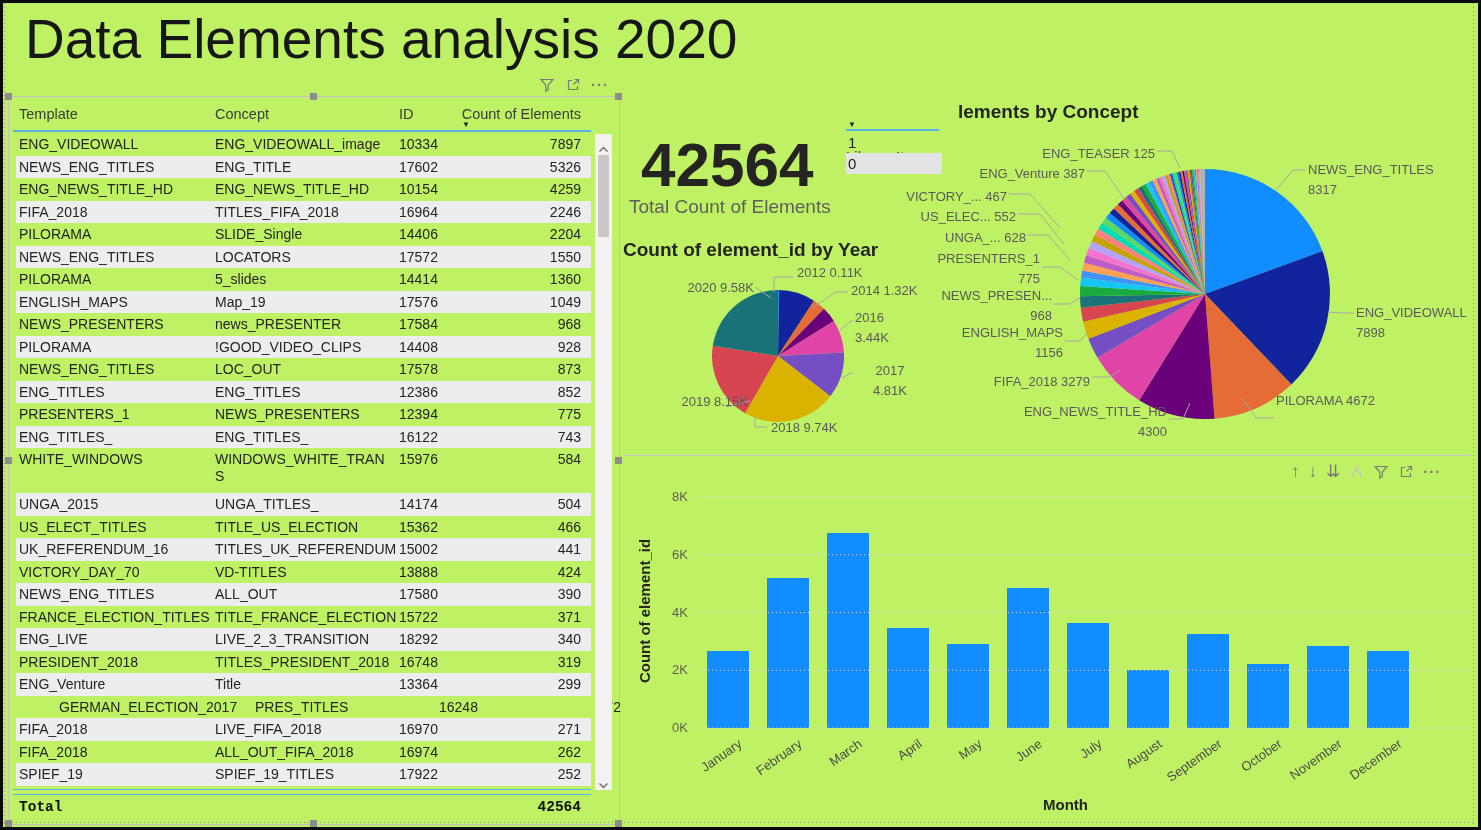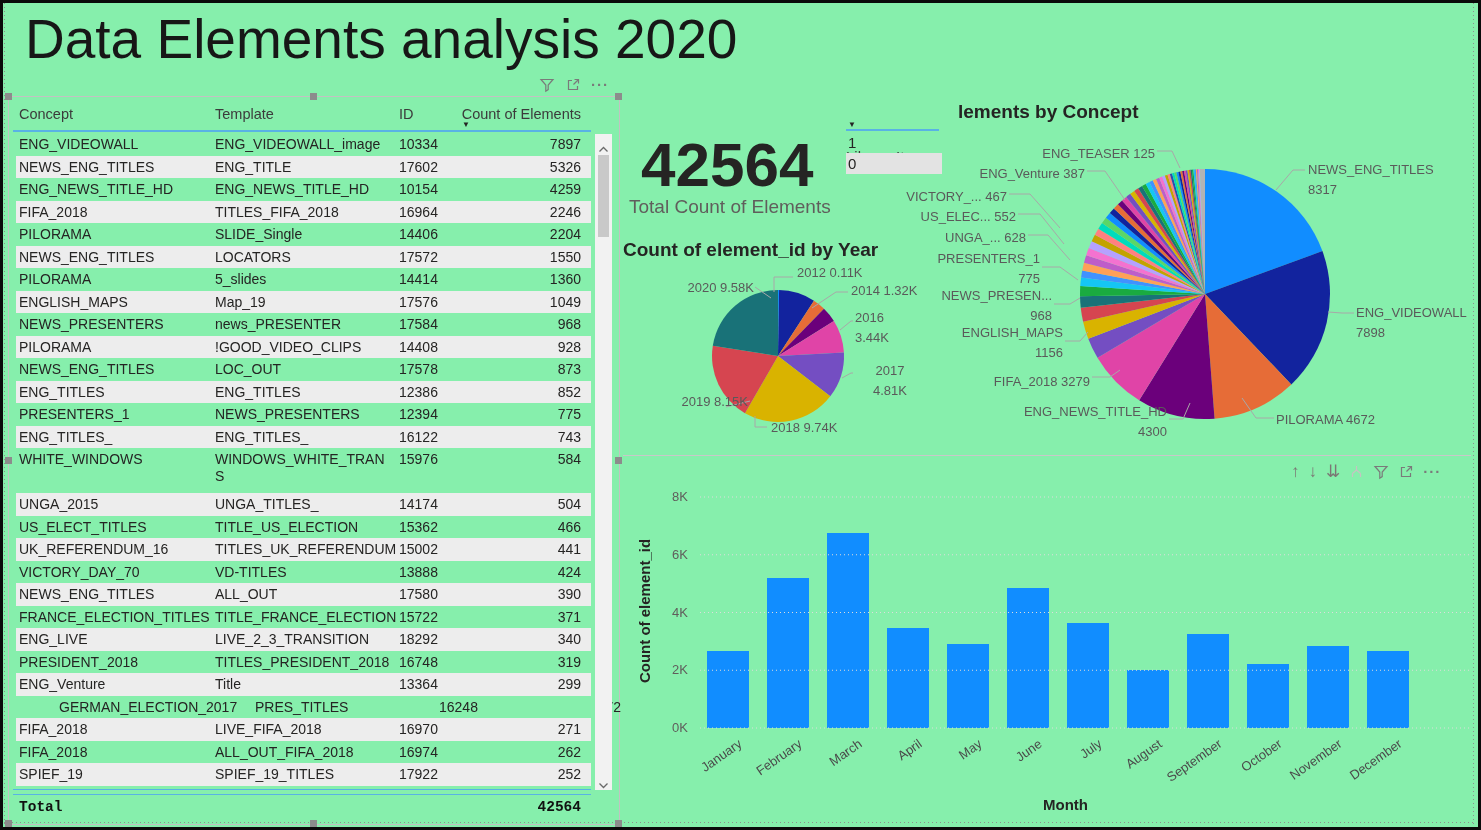--- a/index.html
+++ b/index.html
@@ -1,16 +1,16 @@
 <!DOCTYPE html>
 <html><head>
 <meta charset="utf-8">
 <style>
   html,body{margin:0;padding:0;background:#fff;font-family:"Liberation Sans",sans-serif;}
-  .canvas{position:relative;width:1475px;height:824px;border:3px solid #0a0a0a;background:#86efac;overflow:hidden;}
+  .canvas{position:relative;width:1475px;height:824px;border:3px solid #0a0a0a;background:#bef264;overflow:hidden;}
   .abs{position:absolute;}
   
   .vdots{width:1px;background-image:repeating-linear-gradient(to bottom,#8f8f8f 0 1px,transparent 1px 4px);}
   .hdots{height:1px;background-image:repeating-linear-gradient(to right,#8f8f8f 0 1px,transparent 1px 4px);}
   
   .page-title{left:22px;top:4px;font-size:55px;font-weight:300;color:#171717;letter-spacing:0px;white-space:nowrap;}
   
   .vtoolbar{display:flex;align-items:center;gap:10px;color:#7a7a7a;}
   .vtoolbar svg{display:block;}
   .dots3{font-size:15px;letter-spacing:1px;color:#7a7a7a;font-weight:700;line-height:10px;}
@@ -82,22 +82,22 @@
   <div class="abs handle" style="left:2px;top:90px;"></div>
   <div class="abs handle" style="left:307px;top:90px;"></div>
   <div class="abs handle" style="left:612px;top:90px;"></div>
   <div class="abs handle" style="left:2px;top:454px;"></div>
   <div class="abs handle" style="left:612px;top:454px;"></div>
   <div class="abs handle" style="left:2px;top:817px;"></div>
   <div class="abs handle" style="left:307px;top:817px;"></div>
   <div class="abs handle" style="left:612px;top:817px;"></div>
 
   <div class="abs tbl-head" id="tbl-head">
+      <div class="hc">Template</div>
       <div class="hc">Concept</div>
-      <div class="hc">Template</div>
       <div class="hc">ID</div>
       <div class="hc num">Count of Elements<div class="sort-arrow" style="text-align: left; padding-left: 2px;">▼</div></div>
     </div>
   <div class="abs head-underline" style="left:10px;top:127px;width:578px;"></div>
   <div class="abs" id="tbl-body" style="left:13px;top:130px;">
       <div class="trow" style="height: 22.5px;">
         <div class="c">ENG_VIDEOWALL</div>
         <div class="c">ENG_VIDEOWALL_image</div>
         <div class="c">10334</div>
         <div class="c num">7897</div>
@@ -465,21 +465,21 @@
   <div class="abs" id="labels-layer">
       <div class="plabel" style="left: 794px; top: 260px; width: 120px; text-align: left;">2012 0.11K</div>
       <div class="plabel" style="left: 848px; top: 278px; width: 120px; text-align: left;">2014 1.32K</div>
       <div class="plabel" style="left: 852px; top: 305px; width: 70px; text-align: left;">2016<br>3.44K</div>
       <div class="plabel" style="left: 852px; top: 358px; width: 70px; text-align: center;">2017<br>4.81K</div>
       <div class="plabel" style="left: 768px; top: 415px; width: 120px; text-align: left;">2018 9.74K</div>
       <div class="plabel" style="left: 627px; top: 389px; width: 118px; text-align: right;">2019 8.15K</div>
       <div class="plabel" style="left: 633px; top: 275px; width: 118px; text-align: right;">2020 9.58K</div>
       <div class="plabel" style="left: 1305px; top: 157px; width: 160px; text-align: left;">NEWS_ENG_TITLES<br>8317</div>
       <div class="plabel" style="left: 1353px; top: 300px; width: 140px; text-align: left;">ENG_VIDEOWALL<br>7898</div>
-      <div class="plabel" style="left: 1273px; top: 407px; width: 150px; text-align: left;">PILORAMA 4672</div>
+      <div class="plabel" style="left: 1273px; top: 388px; width: 150px; text-align: left;">PILORAMA 4672</div>
       <div class="plabel" style="left: 972px; top: 399px; width: 192px; text-align: right;">ENG_NEWS_TITLE_HD<br>4300</div>
       <div class="plabel" style="left: 947px; top: 369px; width: 140px; text-align: right;">FIFA_2018 3279</div>
       <div class="plabel" style="left: 920px; top: 320px; width: 140px; text-align: right;">ENGLISH_MAPS<br>1156</div>
       <div class="plabel" style="left: 909px; top: 283px; width: 140px; text-align: right;">NEWS_PRESEN...<br>968</div>
       <div class="plabel" style="left: 897px; top: 246px; width: 140px; text-align: right;">PRESENTERS_1<br>775</div>
       <div class="plabel" style="left: 883px; top: 225px; width: 140px; text-align: right;">UNGA_... 628</div>
       <div class="plabel" style="left: 873px; top: 204px; width: 140px; text-align: right;">US_ELEC... 552</div>
       <div class="plabel" style="left: 864px; top: 184px; width: 140px; text-align: right;">VICTORY_... 467</div>
       <div class="plabel" style="left: 942px; top: 161px; width: 140px; text-align: right;">ENG_Venture 387</div>
       <div class="plabel" style="left: 1012px; top: 141px; width: 140px; text-align: right;">ENG_TEASER 125</div>

